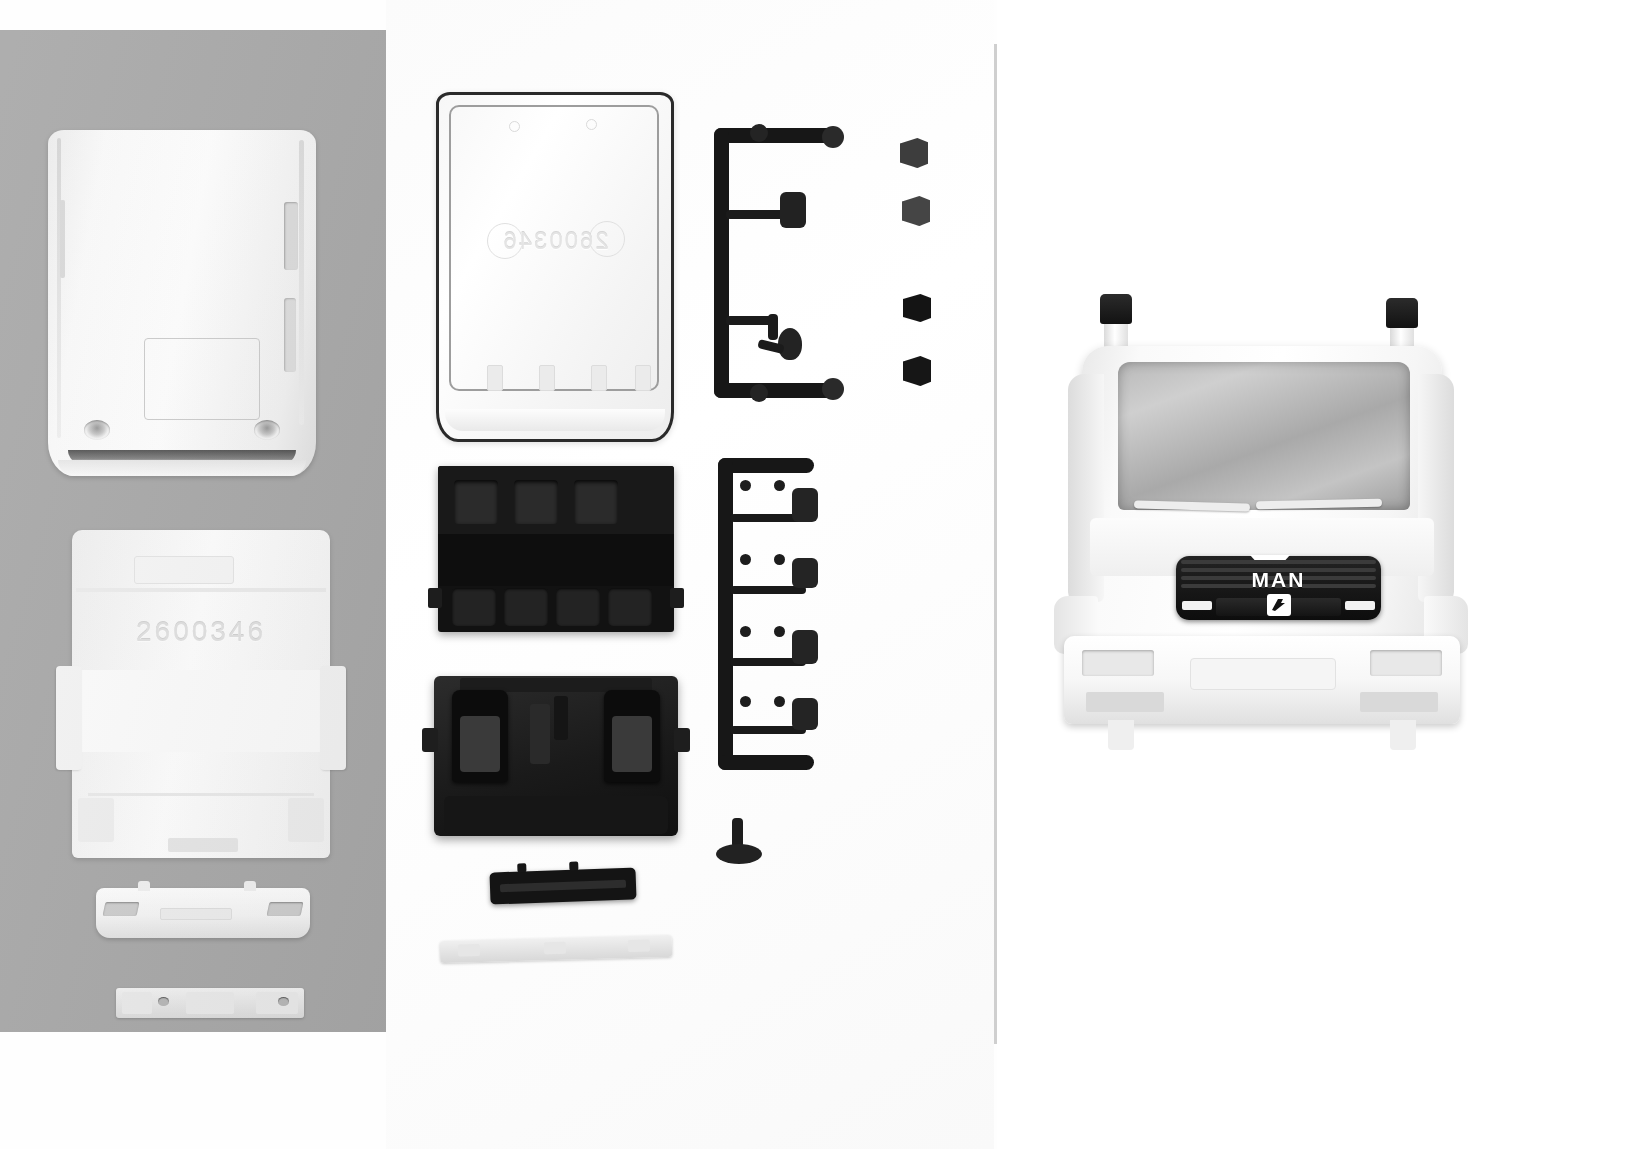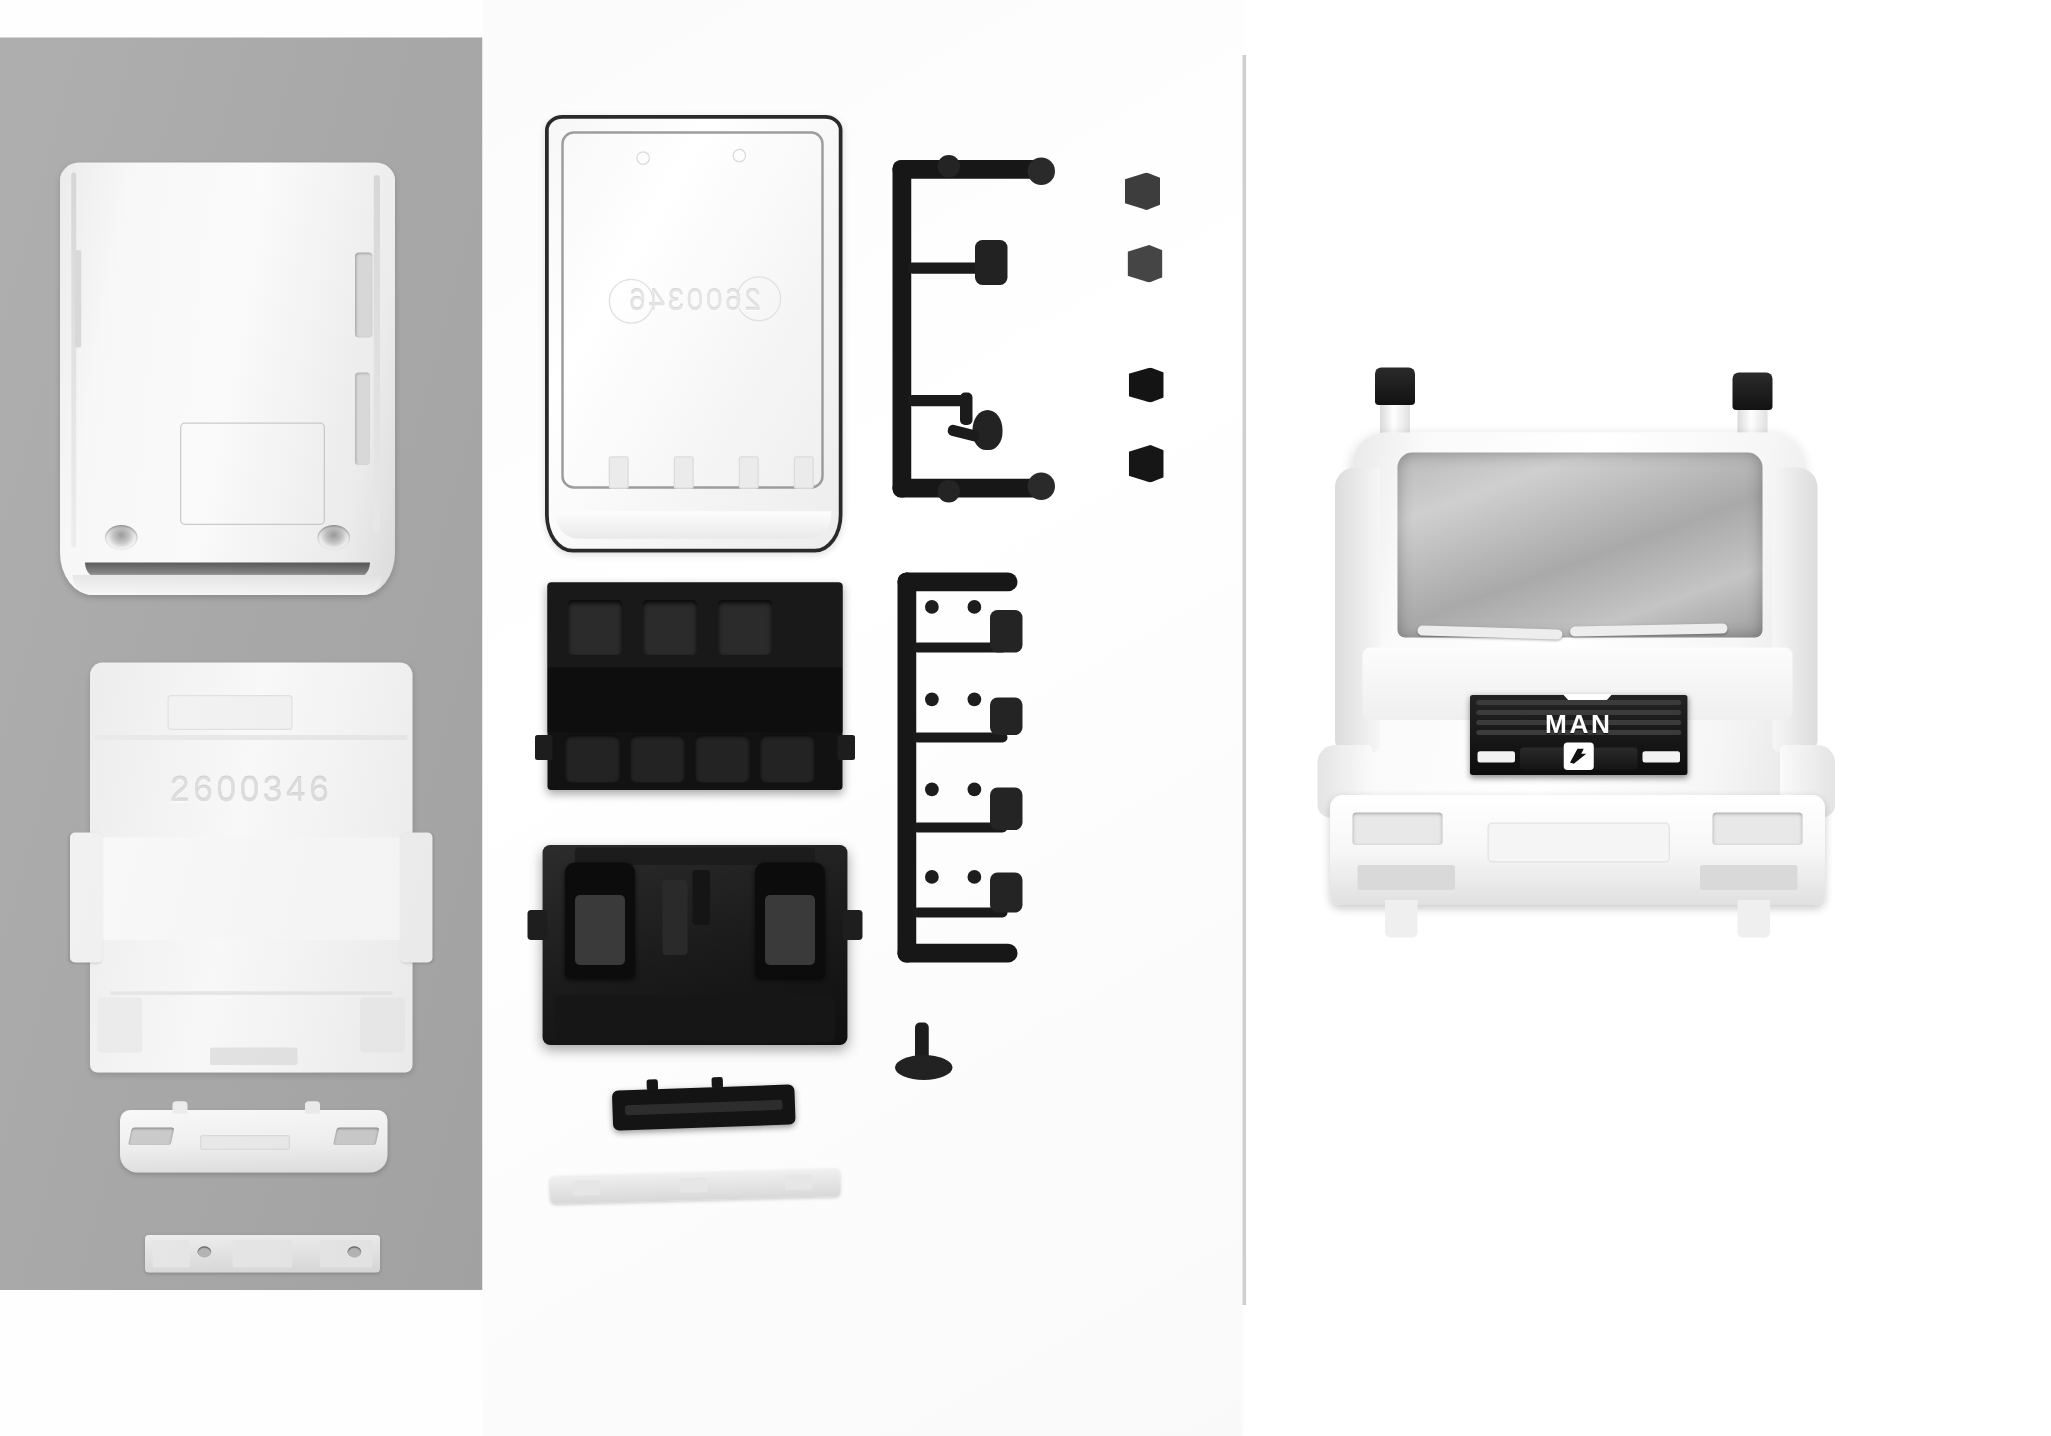--- a/index.html
+++ b/index.html
@@ -209,22 +209,22 @@
   .cab .exhaustL{position:absolute;left:58px;top:0px;width:24px;height:64px;
      background:linear-gradient(90deg,#dadada,#ffffff 45%,#e0e0e0);border-radius:5px;}
   .cab .exhaustR{position:absolute;right:62px;top:4px;width:24px;height:64px;
      background:linear-gradient(90deg,#dadada,#ffffff 45%,#e0e0e0);border-radius:5px;}
   .cab .capL{position:absolute;left:54px;top:-6px;width:32px;height:30px;
      background:linear-gradient(180deg,#2b2b2b,#121212);border-radius:5px 5px 3px 3px;}
   .cab .capR{position:absolute;right:58px;top:-2px;width:32px;height:30px;
      background:linear-gradient(180deg,#2b2b2b,#121212);border-radius:5px 5px 3px 3px;}
 
   
-  .grille{position:absolute;left:130px;top:256px;width:174px;height:64px;
-     background:linear-gradient(180deg,#232323,#0d0d0d);border-radius:2px;
+  .grille{position:absolute;left:130px;top:256px;width:205px;height:64px;
+     background:linear-gradient(180deg,#232323,#0d0d0d);border-radius:13px;
      box-shadow:0 2px 5px rgba(0,0,0,.45);}
   .grille .slat{position:absolute;left:5px;right:5px;height:4px;background:#3b3b3b;border-radius:2px;}
   .grille .notch{position:absolute;left:74px;top:-1px;width:40px;height:8px;background:#ffffff;
      clip-path:polygon(0 0,100% 0,82% 100%,18% 100%);}
   .grille .manlabel{position:absolute;left:0;right:0;top:12px;text-align:center;
      font-size:21px;font-weight:bold;letter-spacing:2px;color:#ffffff;
      text-shadow:0 1px 1px rgba(0,0,0,.8);font-family:"Liberation Sans",sans-serif;}
   .grille .lionbox{position:absolute;left:50%;top:38px;margin-left:-12px;width:24px;height:22px;
      background:#ffffff;border-radius:3px;}
   .grille .lion{position:absolute;left:50%;top:40px;margin-left:-10px;width:20px;height:18px;}

